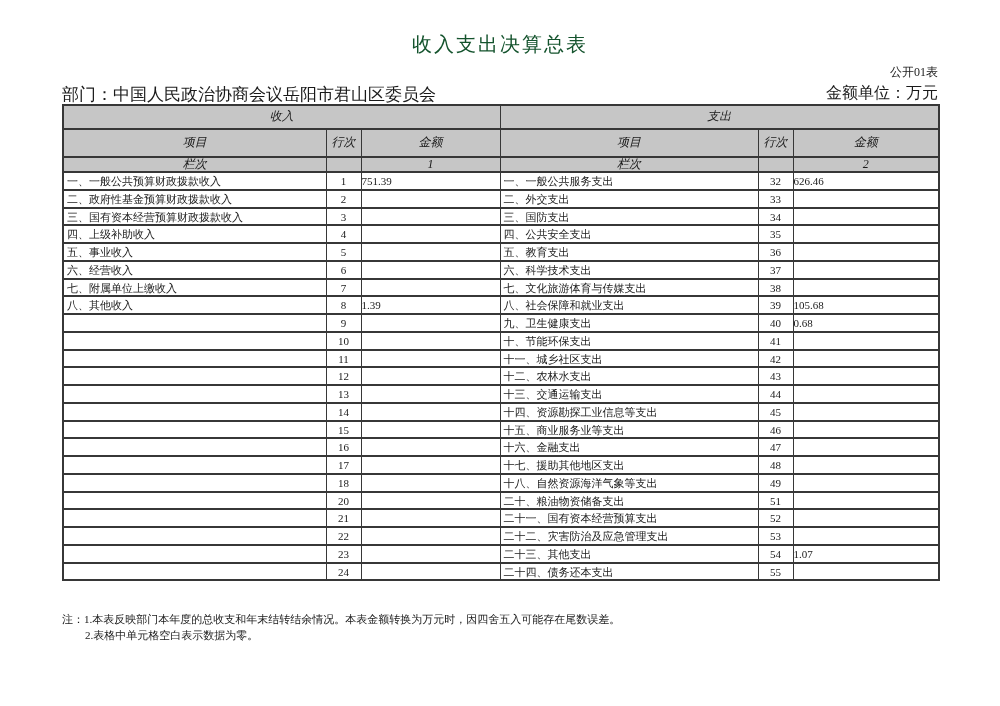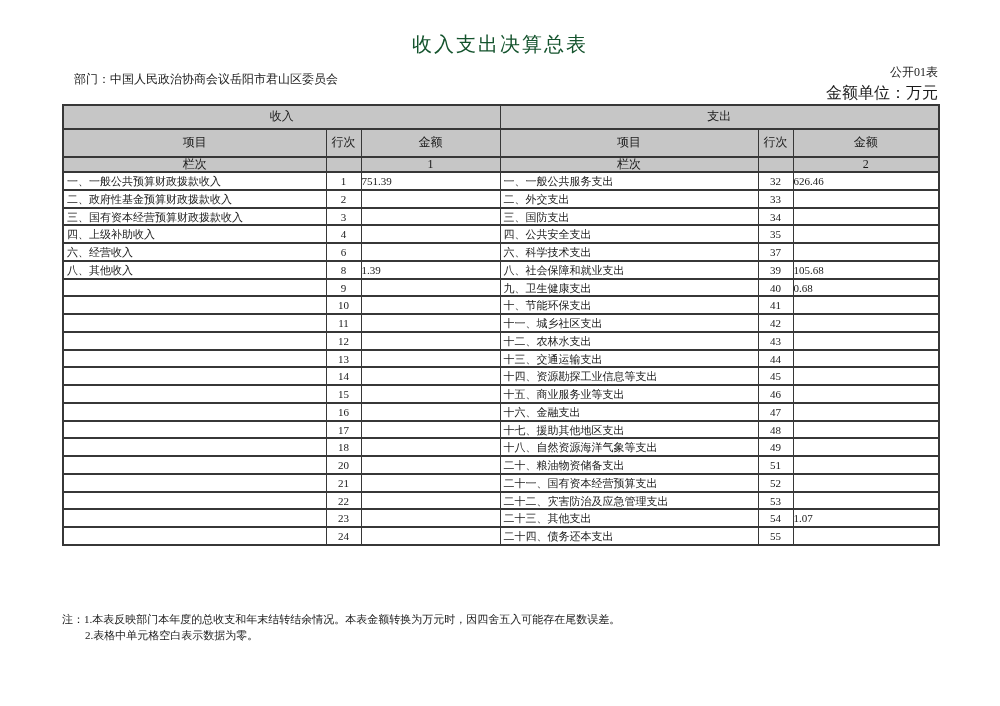--- a/index.html
+++ b/index.html
@@ -26,23 +26,22 @@
   }
 
   .form-code {
     position: absolute;
     top: 64px; right: 62px;
     font-size: 12px;
   }
 
   .dept-line {
     position: absolute;
-    top: 71px; left: 62px;
-    font-size: 12px;
-    margin-left: 12px;
+    top: 83px; left: 62px;
+    font-size: 17px;
   }
 
   .unit-line {
     position: absolute;
     top: 83px; right: 62px;
     font-size: 16px;
   }
 
   table.acct {
     position: absolute;
@@ -61,20 +60,21 @@
     overflow: hidden;
     white-space: nowrap;
   }
   tr.hdr-group { height: 24px; }
   tr.hdr-cols  { height: 28px; }
   tr.hdr-index { height: 14px; padding-left: 43px; }
   tr.hdr-group td, tr.hdr-cols td, tr.hdr-index td {
     background: #c6c6c6;
     text-align: center;
     font-size: 12px;
+    font-style: italic;
   }
   tr.data-row { height: 17.75px; }
   td.item-cell   { text-align: left;  padding-left: 3px; }
   td.rowno-cell  { text-align: center; }
   td.amount-cell { padding-right: 4px; }
 
   .notes {
     position: absolute;
     top: 612px; left: 62px;
     font-size: 11px;
@@ -156,30 +156,46 @@
 
   <tr class="data-row">
     <td class="item-cell">四、上级补助收入</td>
     <td class="rowno-cell">4</td>
     <td class="amount-cell"></td>
     <td class="item-cell">四、公共安全支出</td>
     <td class="rowno-cell">35</td>
     <td class="amount-cell"></td>
   </tr>
 
+  <tr class="data-row">
+    <td class="item-cell">五、事业收入</td>
+    <td class="rowno-cell">5</td>
+    <td class="amount-cell"></td>
+    <td class="item-cell">五、教育支出</td>
+    <td class="rowno-cell">36</td>
+    <td class="amount-cell"></td>
+  </tr>
 
   <tr class="data-row">
     <td class="item-cell">六、经营收入</td>
     <td class="rowno-cell">6</td>
     <td class="amount-cell"></td>
     <td class="item-cell">六、科学技术支出</td>
     <td class="rowno-cell">37</td>
     <td class="amount-cell"></td>
   </tr>
 
+  <tr class="data-row">
+    <td class="item-cell">七、附属单位上缴收入</td>
+    <td class="rowno-cell">7</td>
+    <td class="amount-cell"></td>
+    <td class="item-cell">七、文化旅游体育与传媒支出</td>
+    <td class="rowno-cell">38</td>
+    <td class="amount-cell"></td>
+  </tr>
 
   <tr class="data-row">
     <td class="item-cell">八、其他收入</td>
     <td class="rowno-cell">8</td>
     <td class="amount-cell">1.39</td>
     <td class="item-cell">八、社会保障和就业支出</td>
     <td class="rowno-cell">39</td>
     <td class="amount-cell">105.68</td>
   </tr>
 

